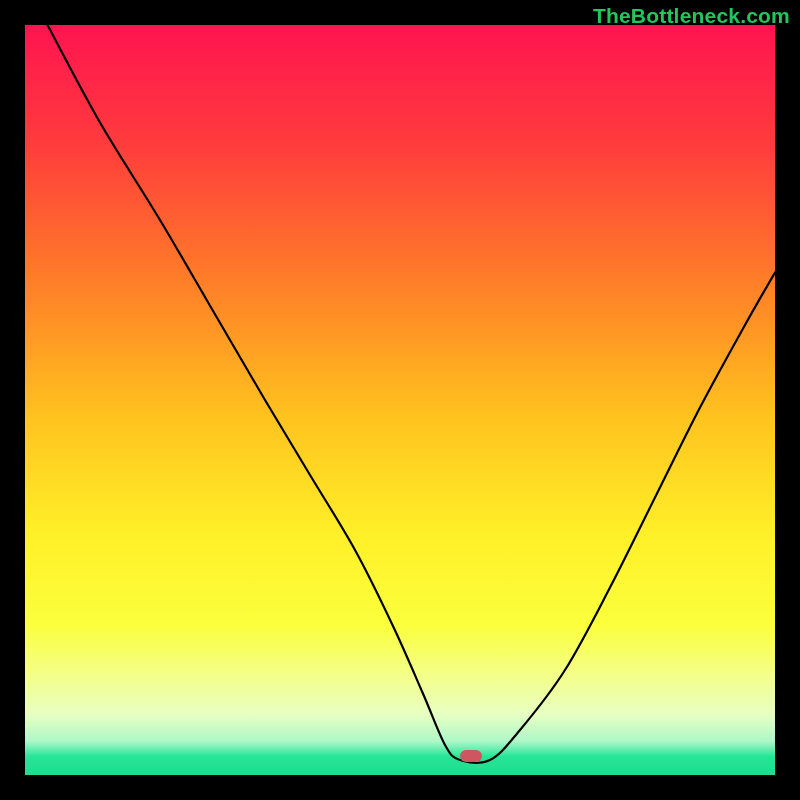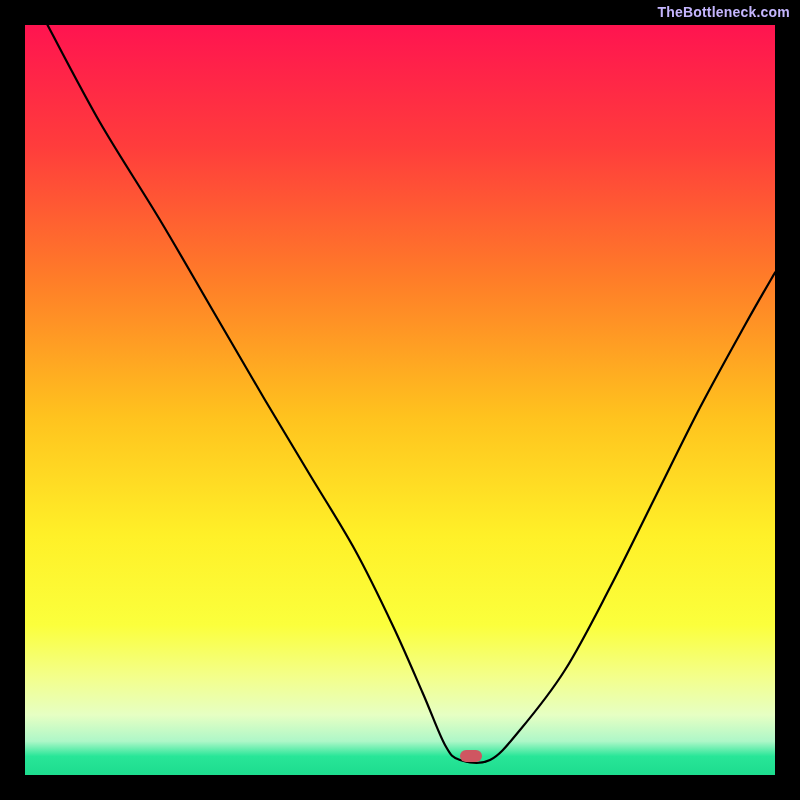--- a/index.html
+++ b/index.html
@@ -43,23 +43,23 @@
     position: absolute;
     width: 22px;
     height: 12px;
     border-radius: 6px;
     transform: translate(-50%, -50%);
   }
   .watermark {
     position: absolute;
     top: 4px;
     right: 10px;
-    font-size: 14px;
+    font-size: 21px;
     font-weight: bold;
-    color: #c4b5fd;
+    color: #22c55e;
     letter-spacing: 0.2px;
     user-select: none;
   }
 </style>
 </head>
 <body>
 
 <div class="frame">
 
   <div class="watermark">TheBottleneck.com</div>

